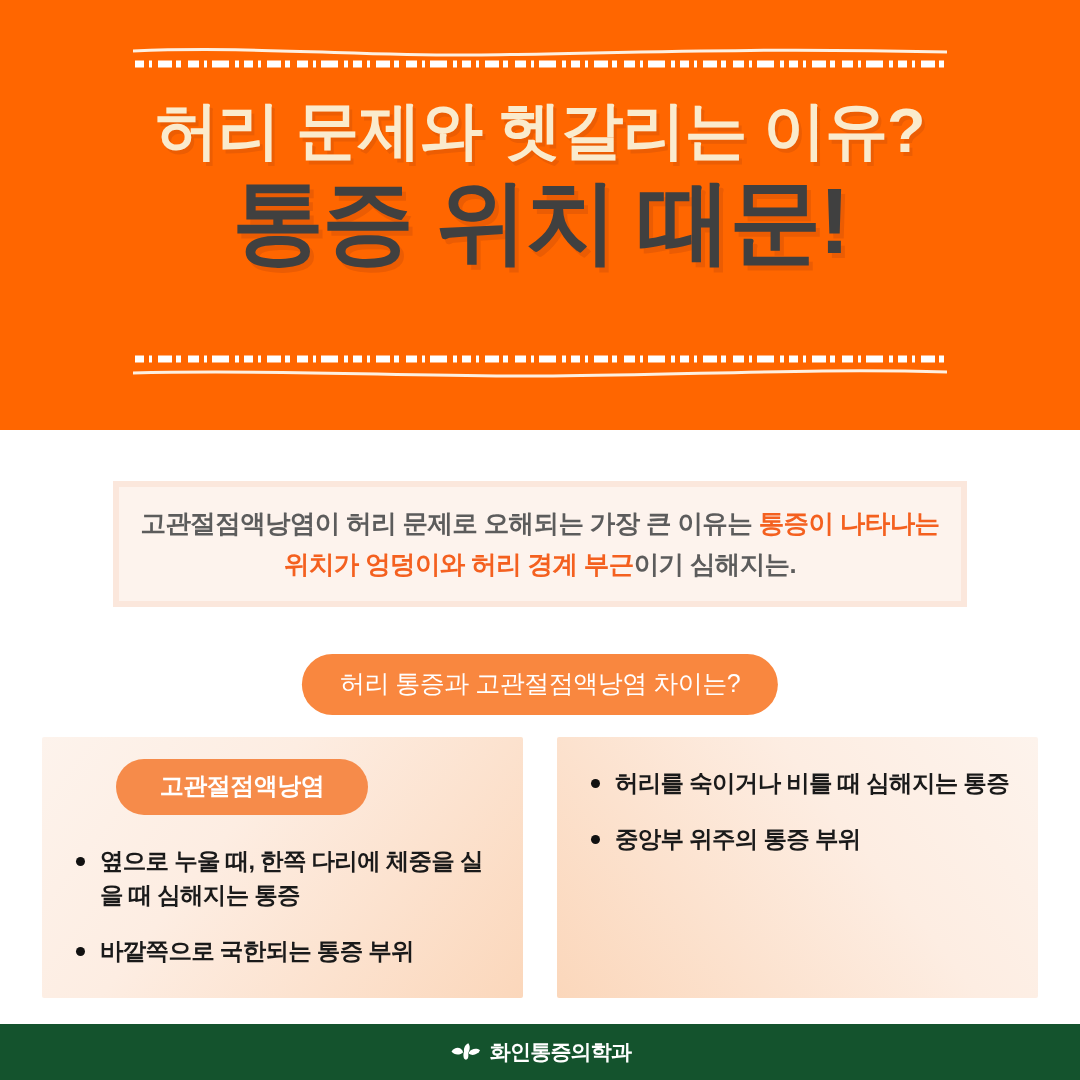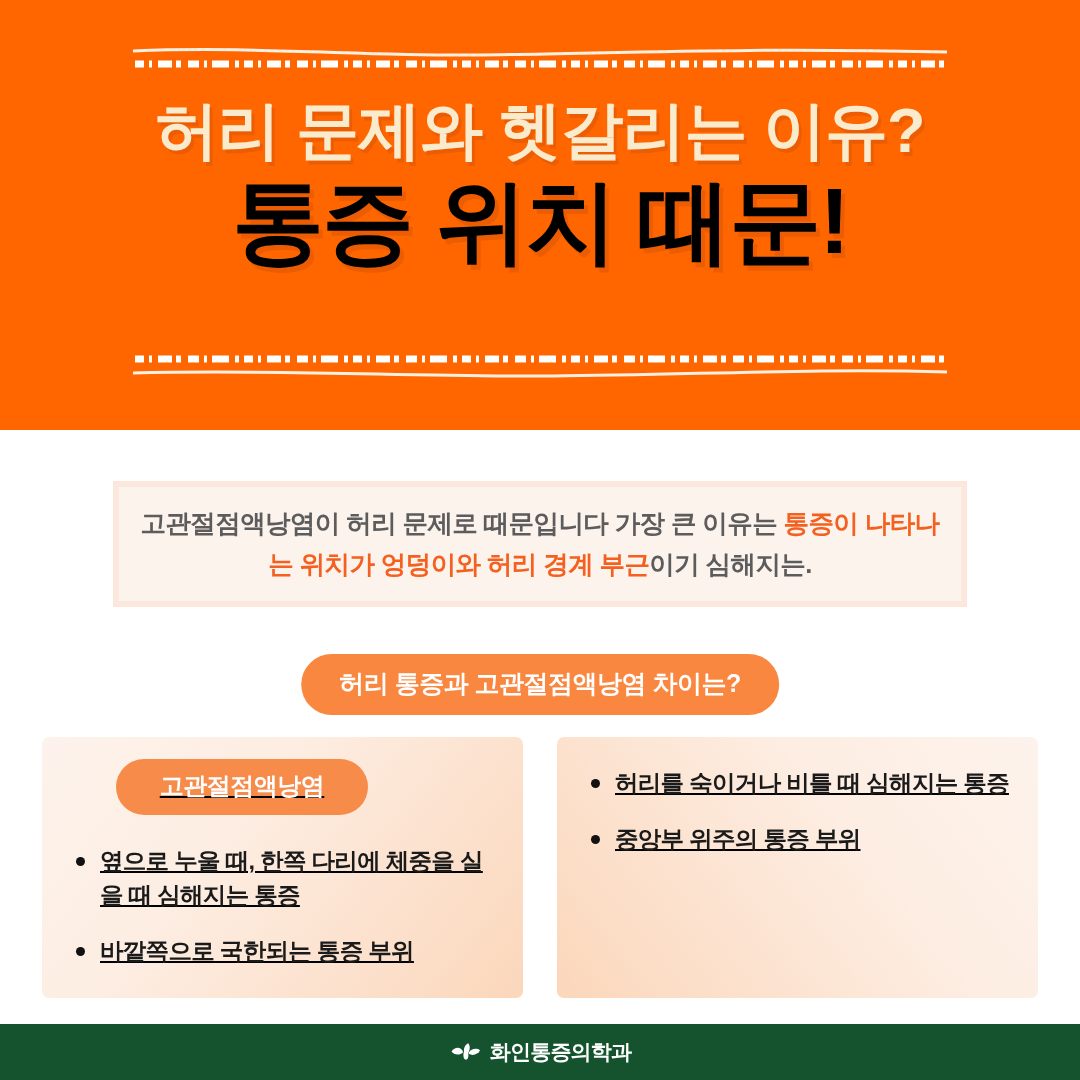--- a/index.html
+++ b/index.html
@@ -57,21 +57,21 @@
     color: #FAEBCD;
     font-size: 63px;
     font-weight: 800;
     letter-spacing: -1px;
     line-height: 1.08;
     text-shadow: 3px 4px 0 rgba(196, 74, 10, 0.32);
     white-space: nowrap;
   }
 
   .title-line2 {
-    color: #000000;
+    color: #404040;
     font-size: 92px;
     font-weight: 800;
     letter-spacing: -2px;
     line-height: 1.12;
     margin-top: 6px;
     text-shadow: 4px 5px 0 rgba(196, 74, 10, 0.34);
     white-space: nowrap;
   }
 
   
@@ -106,43 +106,42 @@
   .lead-text .hl { color: #F4601F; }
 
   .section-pill {
     position: absolute;
     top: 224px;
     left: 50%;
     transform: translateX(-50%);
     background: #F9873F;
     color: #ffffff;
     font-size: 25px;
-    font-weight: 700;
+    font-weight: 400;
     letter-spacing: -0.5px;
     border-radius: 999px;
     padding: 13px 38px 15px;
     white-space: nowrap;
   }
 
   .cards {
     position: absolute;
     top: 307px;
     left: 42px;
     right: 42px;
     height: 261px;
     display: flex;
     gap: 34px;
   }
 
   .card {
     position: relative;
     flex: 1 1 0;
-    border-radius: 7px;
+    border-radius: 2px;
     overflow: hidden;
-    text-decoration: underline;
   }
   .card-left {
     background: linear-gradient(128deg, #FDF3EC 0%, #FDEDE2 38%, #FBD7BB 100%);
   }
   .card-right {
     background: linear-gradient(232deg, #FDF3EC 0%, #FDEDE2 38%, #FBD7BB 100%);
   }
 
   .card-pill {
     margin: 22px auto 0;
@@ -229,21 +228,21 @@
         <path d="M2 9 L812 9" fill="none" stroke="#FFFFFF" stroke-width="7" stroke-linecap="butt" stroke-dasharray="9 5 3 6 14 4 5 7 11 5 3 5 17 6 4 5"></path>
         <path d="M0 23 C 150 19, 280 27, 420 26 C 560 25, 680 18, 814 22" fill="none" stroke="#FDF0E2" stroke-width="3"></path>
       </svg>
     </div>
   </div>
 
   <div class="body-area">
 
     <div class="lead-box">
       <div class="lead-text">
-        <span>고관절점액낭염이 허리 문제로 때문입니다 가장 큰 이유는 </span><span class="hl">통증이 나타나는 위치가 엉덩이와 허리 경계 부근</span><span>이기 심해지는.</span>
+        <span>고관절점액낭염이 허리 문제로 오해되는 가장 큰 이유는 </span><span class="hl">통증이 나타나는 위치가 엉덩이와 허리 경계 부근</span><span>이기 심해지는.</span>
       </div>
     </div>
 
     <div class="section-pill">허리 통증과 고관절점액낭염 차이는?</div>
 
     <div class="cards">
 
       <div class="card card-left">
         <div class="card-pill">고관절점액낭염</div>
         <ul class="bullets">

